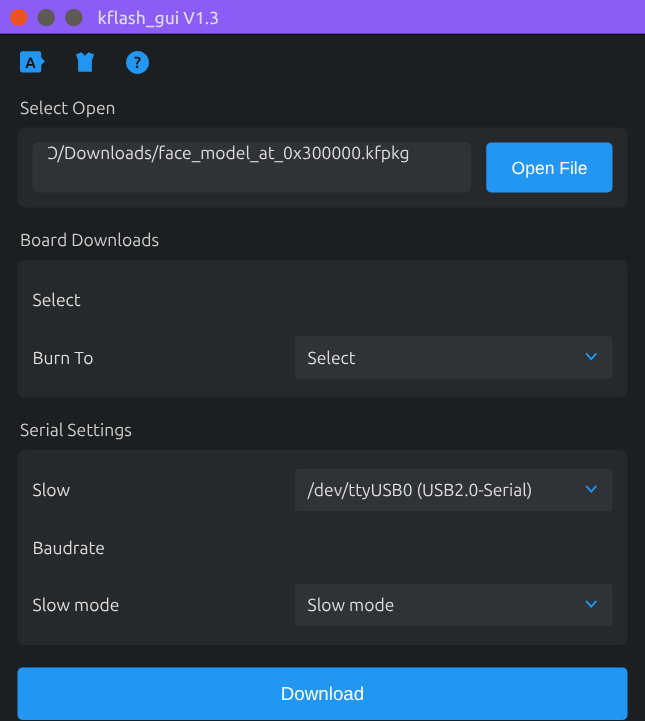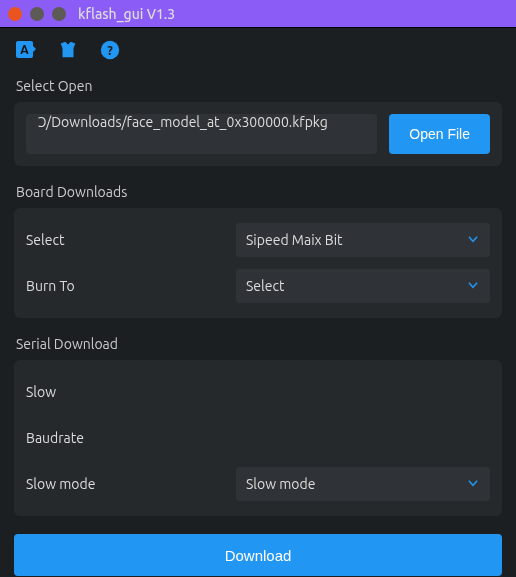--- a/index.html
+++ b/index.html
@@ -162,42 +162,42 @@
     <div class="file-row">
       <div class="file-input">ɔ/Downloads/face_model_at_0x300000.kfpkg</div>
       <button class="btn-primary">Open File</button>
     </div>
   </div>
 
   <div class="section-label">Board Downloads</div>
   <div class="group">
     <div class="form-row">
       <div class="form-label">Select</div>
-      <div class="select">
-        <span class="select-text">Sipeed Maix Bit</span>
-        <span class="chev"><svg width="14" height="14" viewBox="0 0 24 24">
-              <path d="M5 8 L12 16 L19 8" stroke="#2196f3" stroke-width="2.5" fill="none"></path>
-            </svg></span>
-      </div>
     </div>
     <div class="form-row">
       <div class="form-label">Burn To</div>
       <div class="select">
         <span class="select-text">Select</span>
         <span class="chev"><svg width="14" height="14" viewBox="0 0 24 24">
               <path d="M5 8 L12 16 L19 8" stroke="#2196f3" stroke-width="2.5" fill="none"></path>
             </svg></span>
       </div>
     </div>
   </div>
 
-  <div class="section-label">Serial Download</div>
+  <div class="section-label">Serial Settings</div>
   <div class="group">
     <div class="form-row">
       <div class="form-label">Slow</div>
+      <div class="select">
+        <span class="select-text">/dev/ttyUSB0 (USB2.0-Serial)</span>
+        <span class="chev"><svg width="14" height="14" viewBox="0 0 24 24">
+              <path d="M5 8 L12 16 L19 8" stroke="#2196f3" stroke-width="2.5" fill="none"></path>
+            </svg></span>
+      </div>
     </div>
     <div class="form-row">
       <div class="form-label">Baudrate</div>
     </div>
     <div class="form-row">
       <div class="form-label">Slow mode</div>
       <div class="select">
         <span class="select-text">Slow mode</span>
         <span class="chev"><svg width="14" height="14" viewBox="0 0 24 24">
               <path d="M5 8 L12 16 L19 8" stroke="#2196f3" stroke-width="2.5" fill="none"></path>

